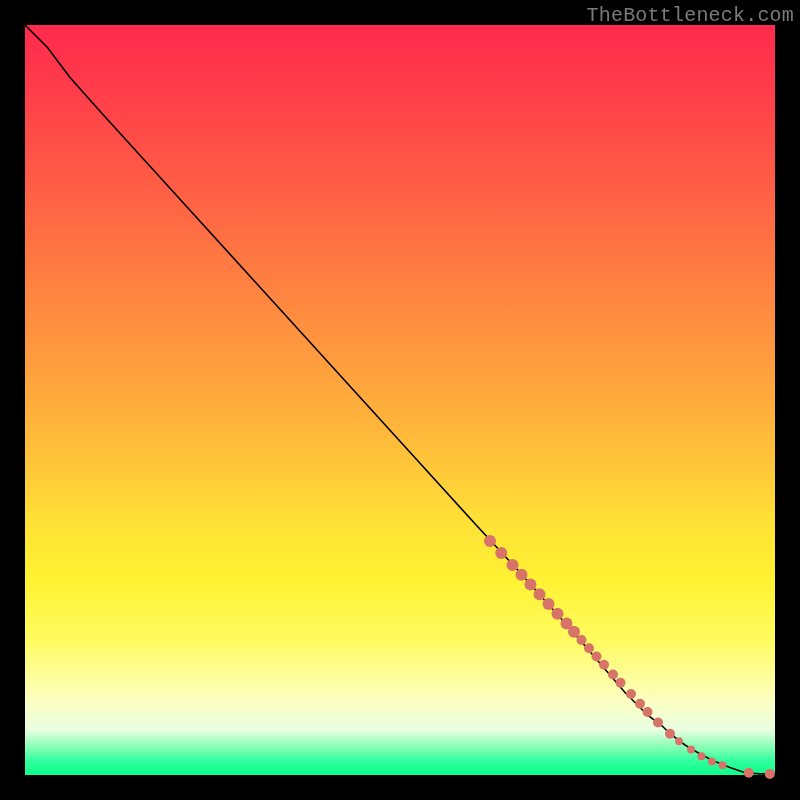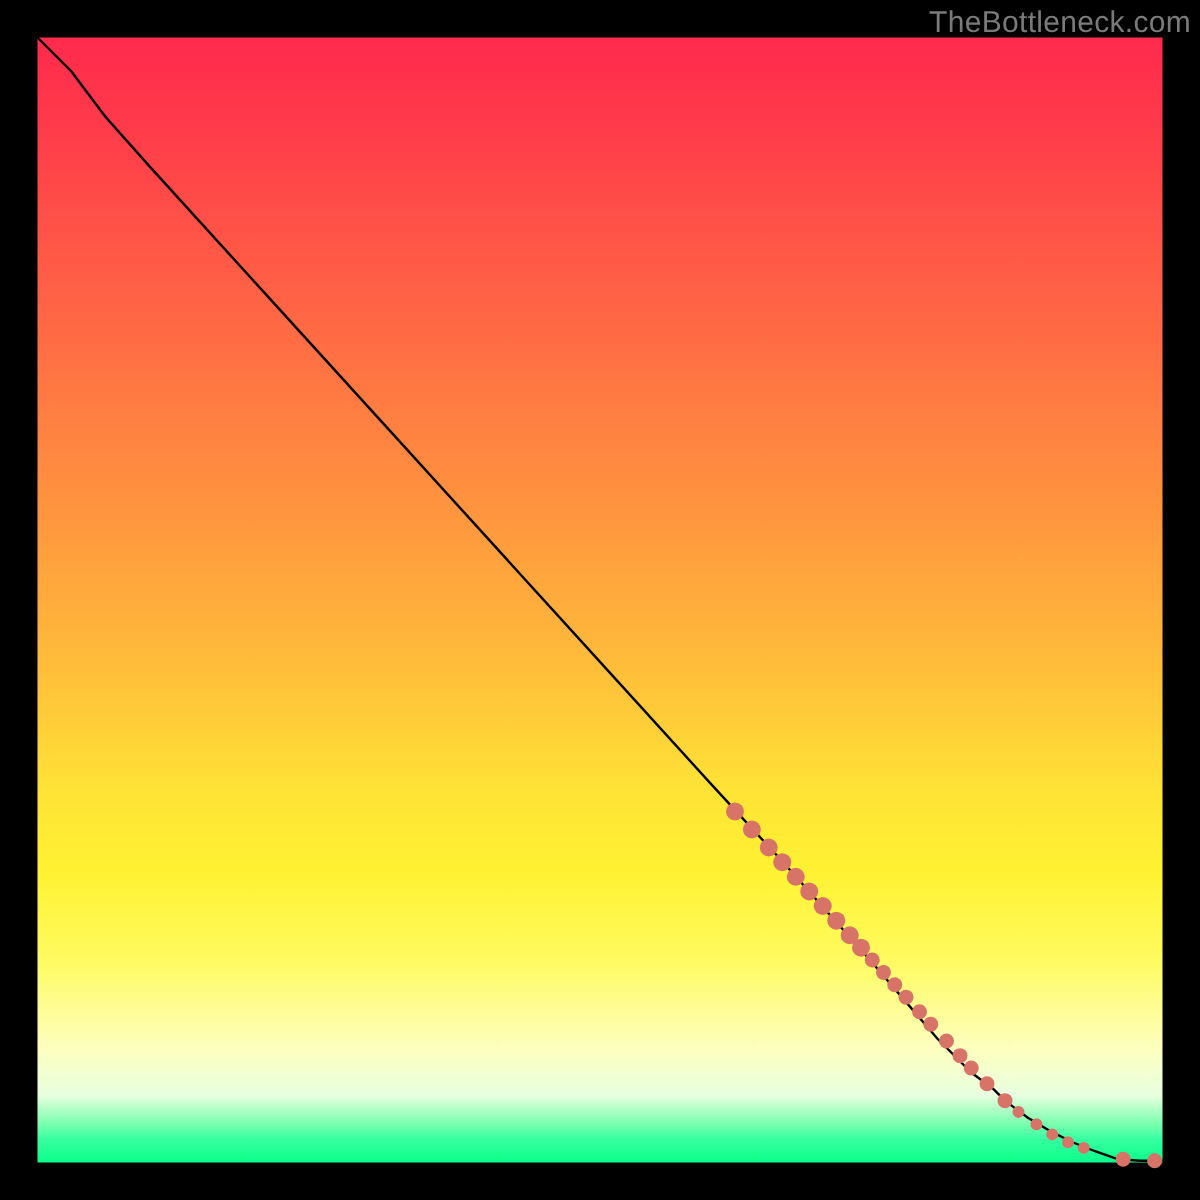--- a/index.html
+++ b/index.html
@@ -9,20 +9,21 @@
     height: 800px;
     overflow: hidden;
     background: #000;
     font-family: Arial, Helvetica, sans-serif;
   }
   .stage {
     position: relative;
     width: 800px;
     height: 800px;
     background: #000;
+    font-family: Liberation Mono, monospace;
   }
   .plot-area {
     position: absolute;
     left: 25px;
     top: 25px;
     width: 750px;
     height: 750px;
     
     background: linear-gradient(
       to bottom,

